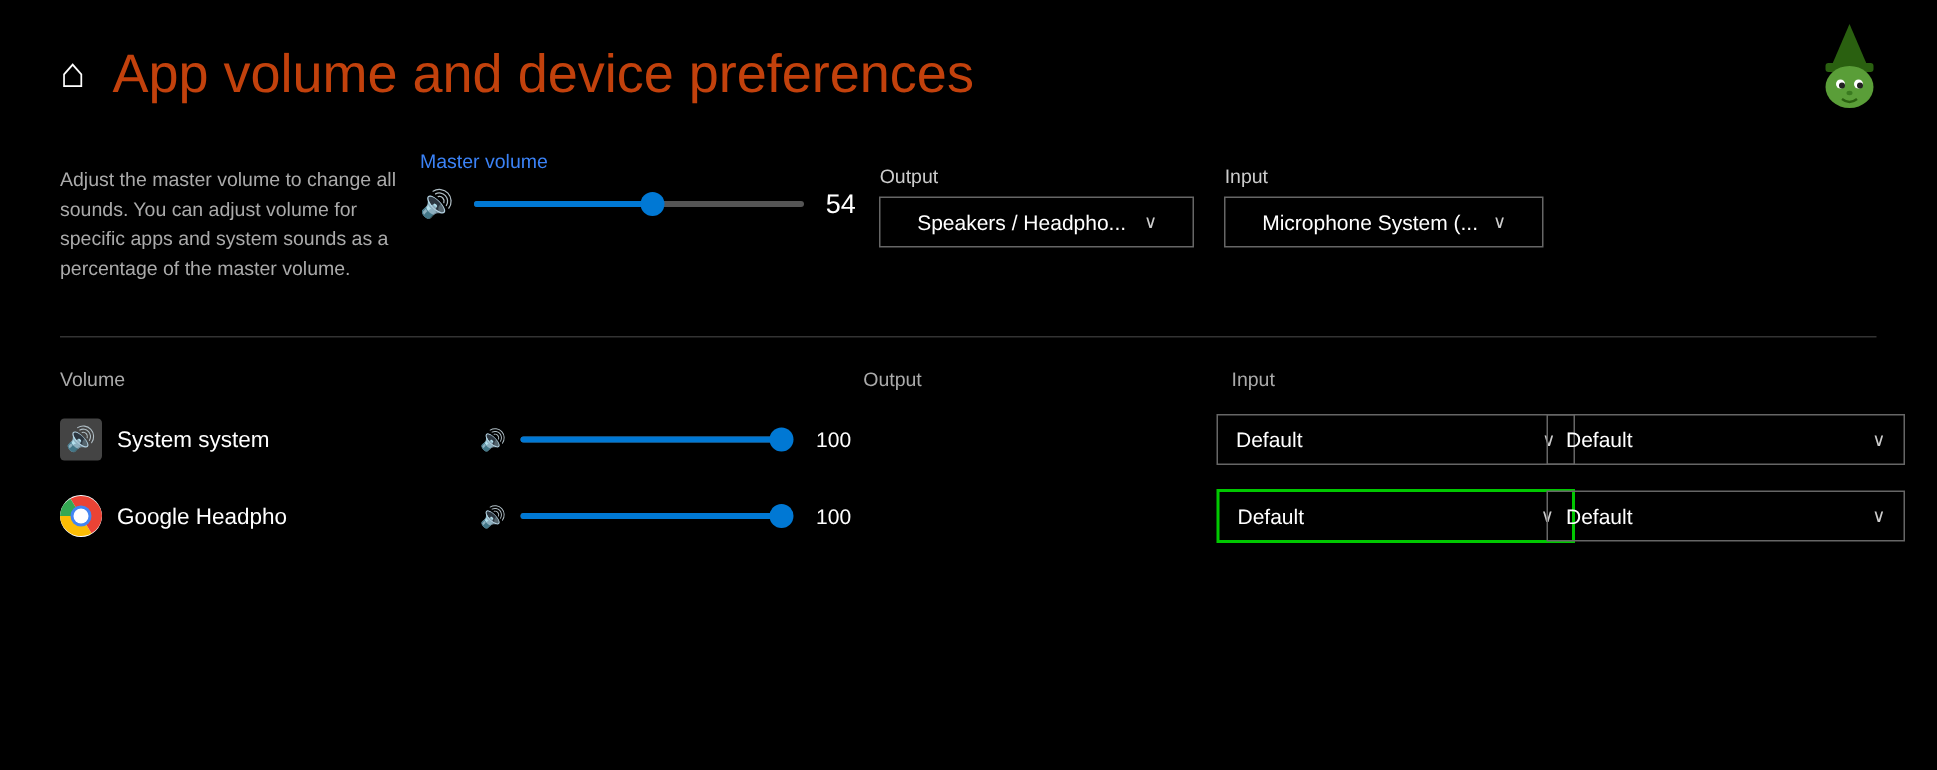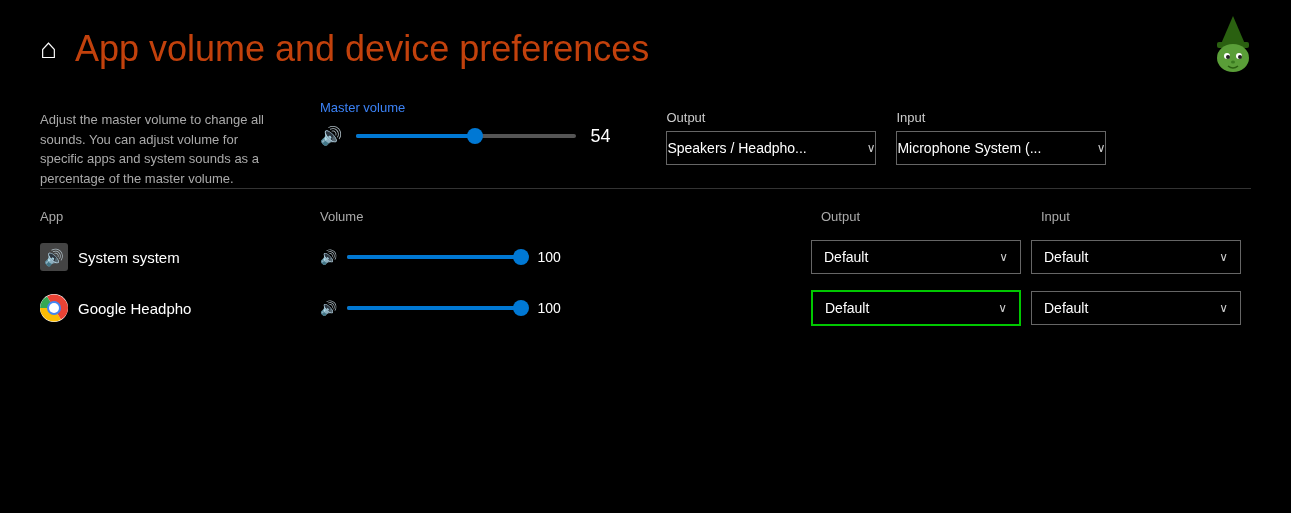--- a/index.html
+++ b/index.html
@@ -32,21 +32,21 @@
     .home-icon {
       font-size: 28px;
       color: #fff;
       cursor: pointer;
     }
 
     
     .master-section {
       display: flex;
       align-items: flex-start;
-      gap: 40px;
+      margin-bottom: 36px;
     }
     .master-description {
       color: #aaa;
       font-size: 13px;
       line-height: 1.5;
       max-width: 240px;
       padding-top: 10px;
     }
     .master-controls {
       display: flex;
@@ -117,21 +117,21 @@
       font-size: 13px;
       color: #ccc;
     }
     .device-select {
       display: flex;
       align-items: center;
       justify-content: space-between;
       background: transparent;
       border: 1px solid #666;
       color: #fff;
-      padding: 8px 0;
+      padding: 8px 24px;
       font-size: 14px;
       cursor: pointer;
       min-width: 210px;
       gap: 10px;
     }
     .chevron { font-size: 12px; color: #ccc; }
 
     
     .divider {
       border: none;
@@ -181,21 +181,21 @@
     .app-select {
       display: flex;
       align-items: center;
       justify-content: space-between;
       background: transparent;
       border: 1px solid #666;
       color: #fff;
       padding: 8px 12px;
       font-size: 14px;
       cursor: pointer;
-      width: 210px;
+      width: 239px;
       gap: 10px;
     }
     .app-select.highlighted {
       border: 2px solid #00c800;
     }
 
     
     .app-slider {
       position: relative;
       width: 180px;
@@ -214,20 +214,21 @@
       border-radius: 50%;
       top: 50%;
       right: -2px;
       transform: translateY(-50%);
       cursor: pointer;
     }
     .vol-num {
       font-size: 14px;
       color: #fff;
       min-width: 30px;
+      text-align: right;
     }
 
     
     .sys-sound-icon {
       width: 28px;
       height: 28px;
       background: #444;
       border-radius: 3px;
       display: flex;
       align-items: center;
@@ -305,21 +306,20 @@
           <span class="chevron">∨</span>
         </div>
       </div>
     </div>
   </div>
 
   <hr class="divider">
 
   <div class="apps-table">
     <div class="apps-header">
-      <span class="col-app">App</span>
       <span>Volume</span>
       <span></span>
       <span class="col-output">Output</span>
       <span class="col-input">Input</span>
     </div>
 
     <div class="app-row">
       <div class="app-name-cell">
         <div class="app-icon sys-sound-icon">🔊</div>
         <span>System system</span>

